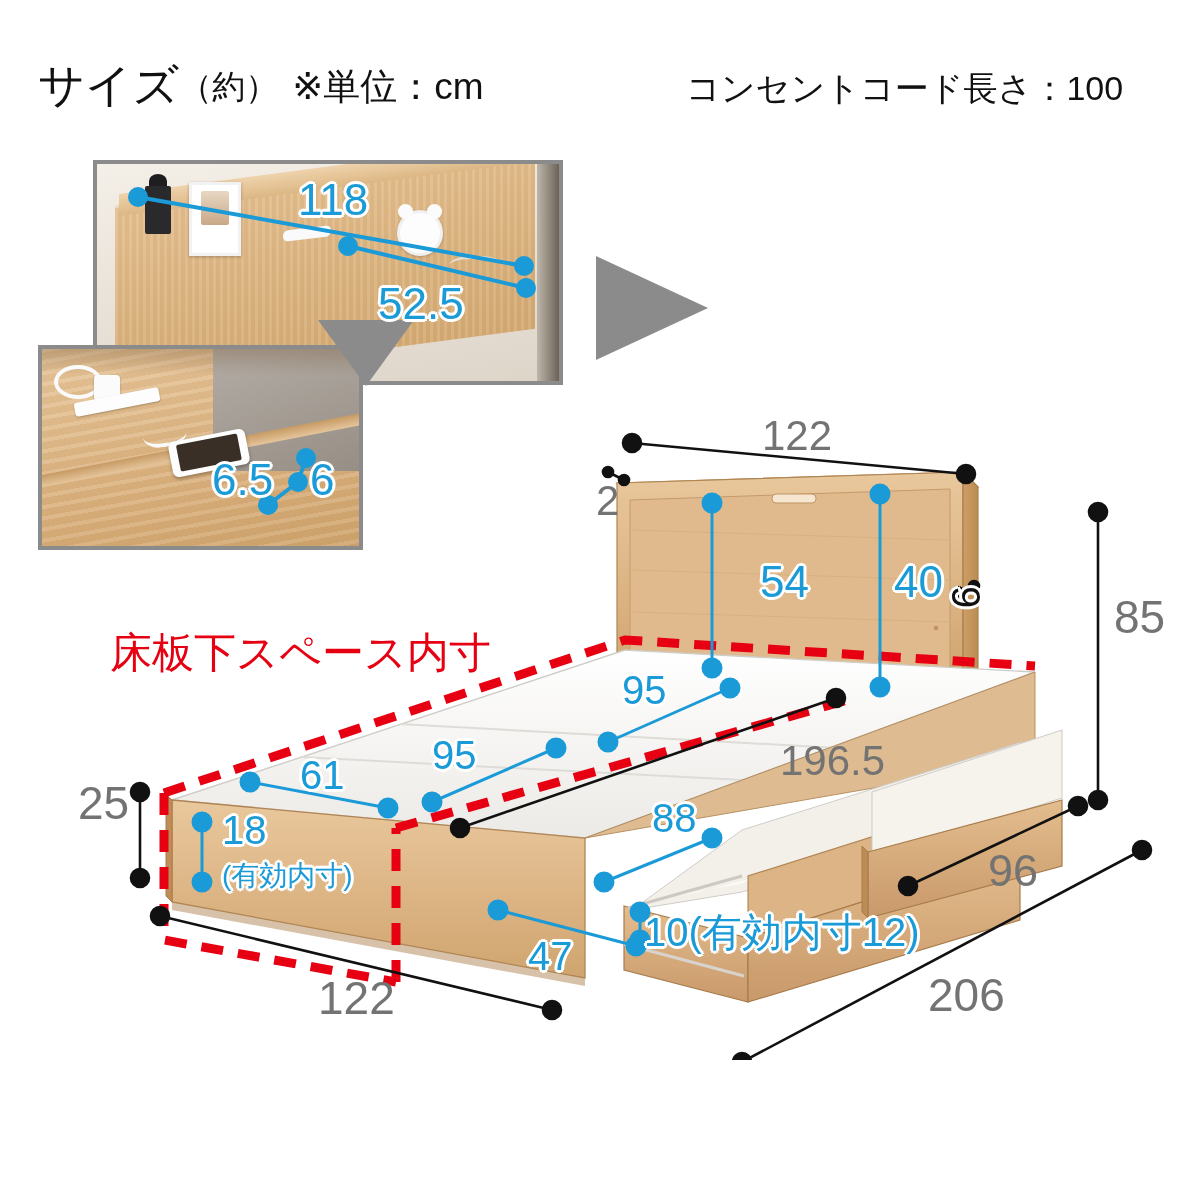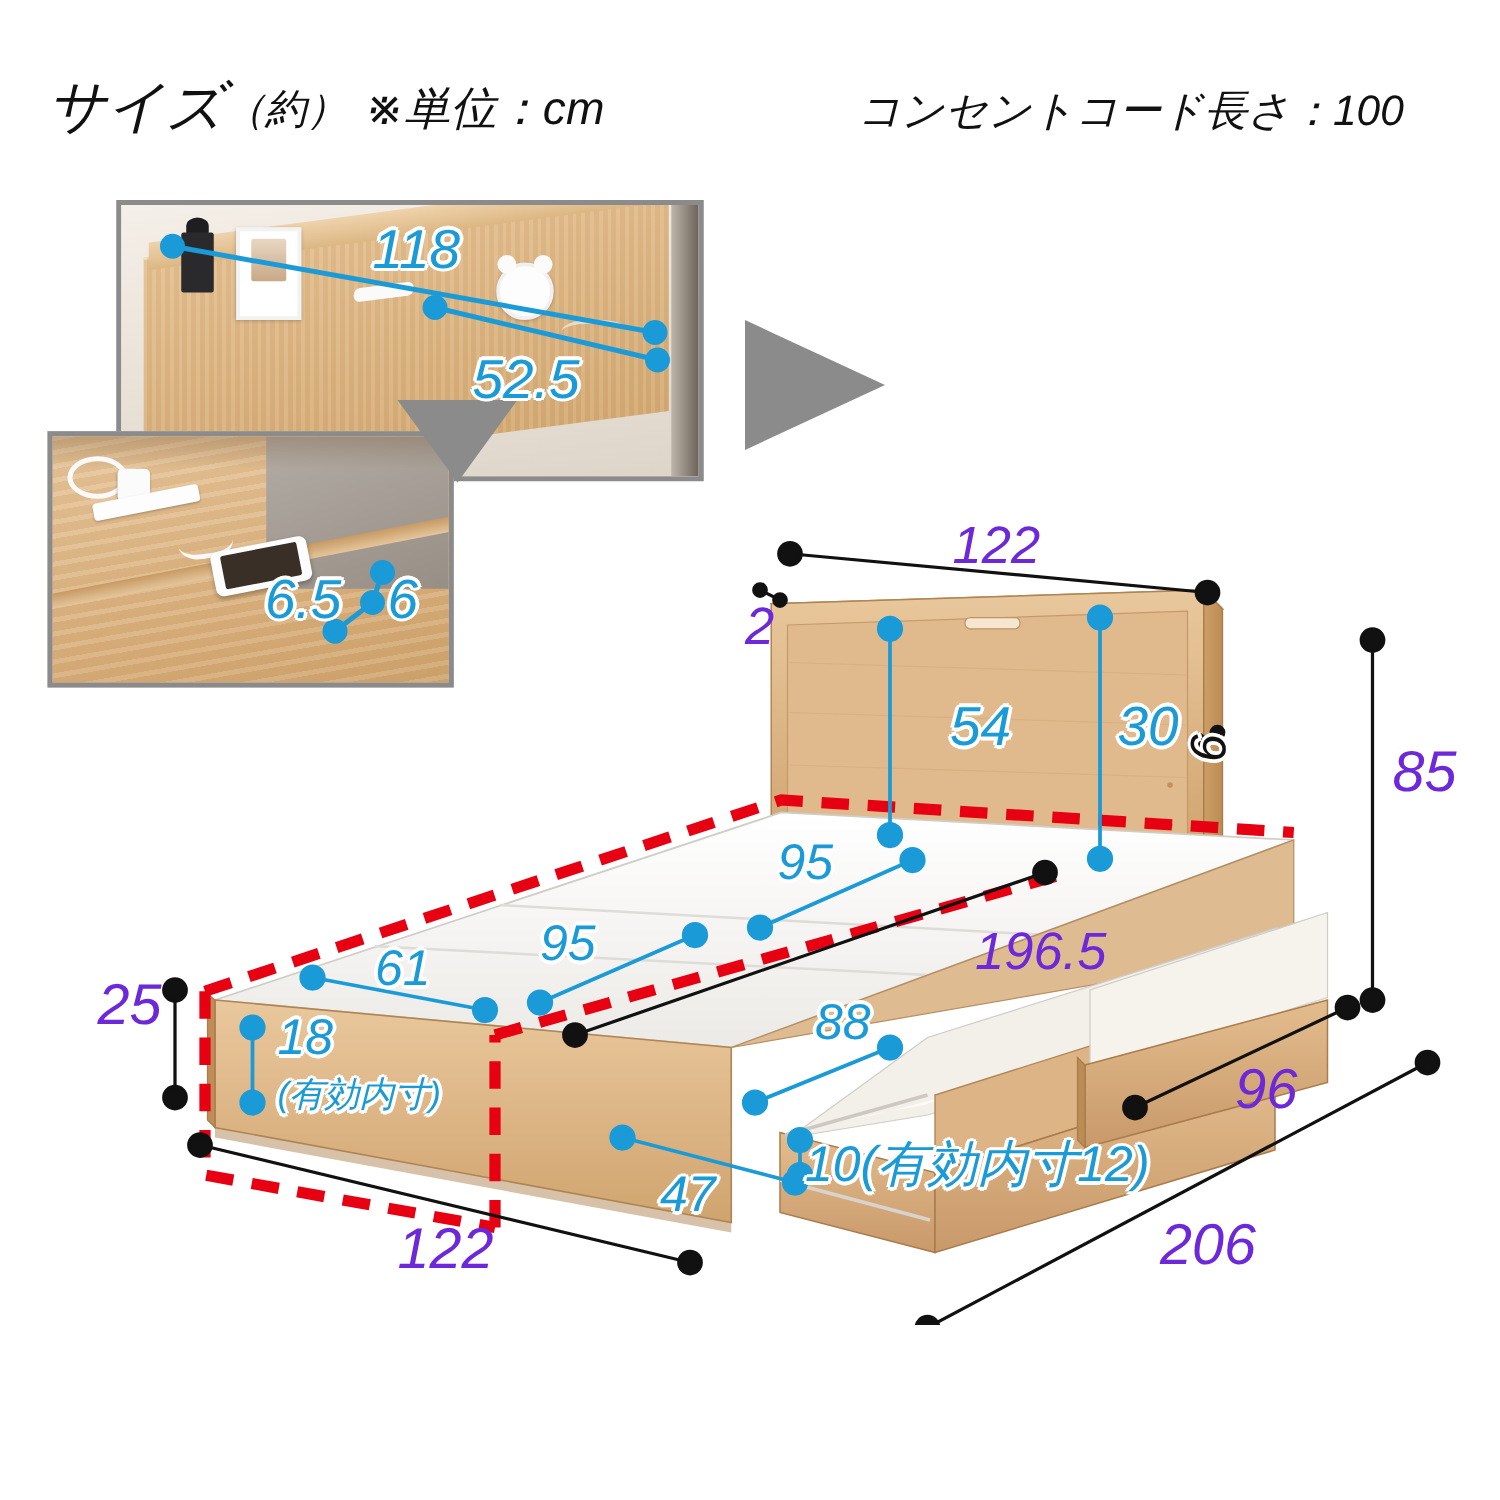--- a/index.html
+++ b/index.html
@@ -9,21 +9,20 @@
   }
   body {
     font-family: "Liberation Sans", "DejaVu Sans", sans-serif;
   }
   #page {
     position: relative;
     width: 1200px;
     height: 1060px;
     background: #ffffff;
     overflow: hidden;
-    font-style: italic;
   }
 
   
   .hdr-left {
     position: absolute;
     left: 38px;
     top: 55px;
     font-size: 46px;
     color: #111;
     white-space: nowrap;
@@ -163,21 +162,21 @@
   }
 
   
   .dim {
     position: absolute;
     font-weight: 400;
     white-space: nowrap;
     line-height: 1;
   }
   .dim.black {
-    color: #6d28d9;
+    color: #737373;
   }
   .dim.blue {
     color: #1b9ad8;
     text-shadow:
       -2px -2px 0 #fff,  2px -2px 0 #fff,
       -2px  2px 0 #fff,  2px  2px 0 #fff,
       -3px  0   0 #fff,  3px  0   0 #fff,
        0   -3px 0 #fff,  0    3px 0 #fff;
   }
   .dim.white-out-black {
@@ -439,27 +438,28 @@
   <div class="dim black" style="left:596px;top:480px;font-size:42px;">2</div>
   <div class="dim white-out-black rot90" style="left:986px;top:586px;font-size:40px;">9</div>
   <div class="dim black" style="left:1114px;top:594px;font-size:46px;">85</div>
   <div class="dim black" style="left:780px;top:740px;font-size:42px;">196.5</div>
   <div class="dim black" style="left:78px;top:780px;font-size:46px;">25</div>
   <div class="dim black" style="left:318px;top:975px;font-size:46px;">122</div>
   <div class="dim black" style="left:988px;top:848px;font-size:45px;">96</div>
   <div class="dim black" style="left:928px;top:972px;font-size:46px;">206</div>
 
   <div class="dim blue" style="left:728px;top:560px;font-size:44px;padding-left:32px;">54</div>
-  <div class="dim blue" style="left:894px;top:560px;font-size:44px;">30</div>
+  <div class="dim blue" style="left:894px;top:560px;font-size:44px;">40</div>
   <div class="dim blue" style="left:622px;top:670px;font-size:40px;">95</div>
   <div class="dim blue" style="left:432px;top:735px;font-size:40px;">95</div>
   <div class="dim blue" style="left:300px;top:755px;font-size:40px;">61</div>
   <div class="dim blue" style="left:222px;top:810px;font-size:40px;">
     <span>18</span>
     <span class="sub">(有効内寸)</span>
   </div>
   <div class="dim blue" style="left:652px;top:798px;font-size:40px;">88</div>
   <div class="dim blue" style="left:528px;top:936px;font-size:40px;">47</div>
   <div class="dim blue" style="left:644px;top:912px;font-size:40px;">10(有効内寸12)</div>
 
+  <div class="dim red" style="left:110px;top:632px;font-size:42px;">床板下スペース内寸</div>
 
 
 </div>
 
 </body></html>

